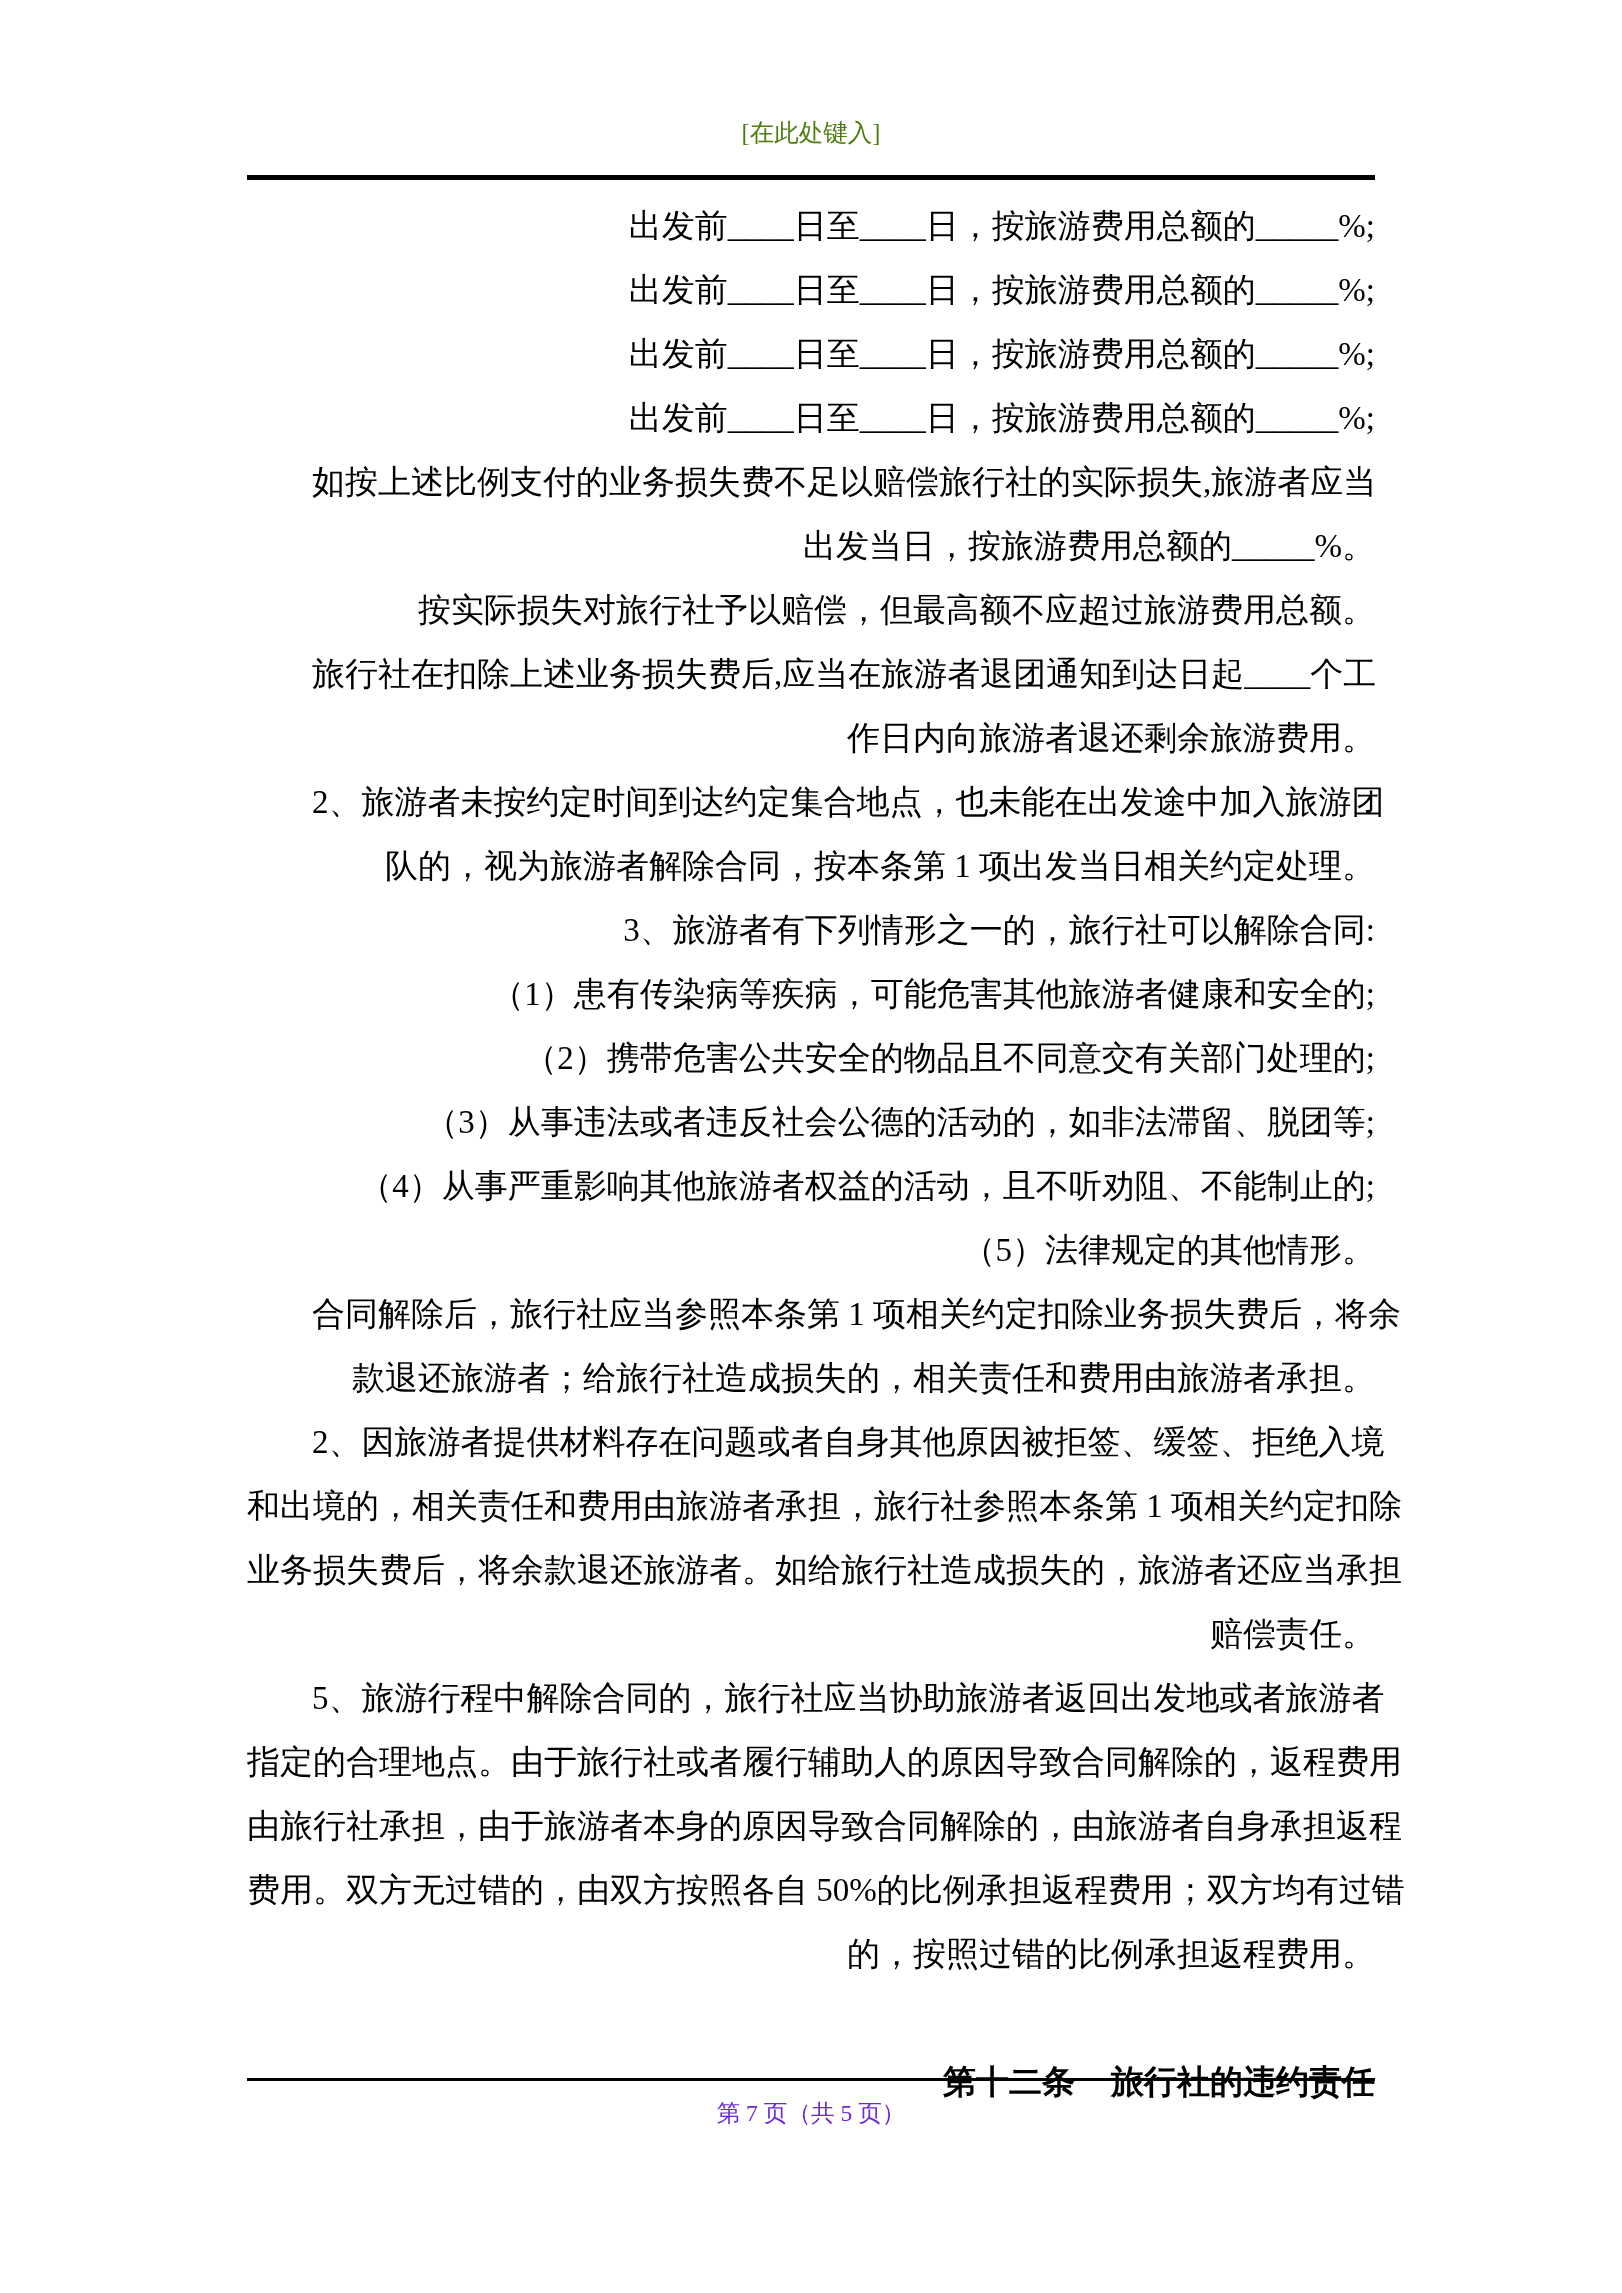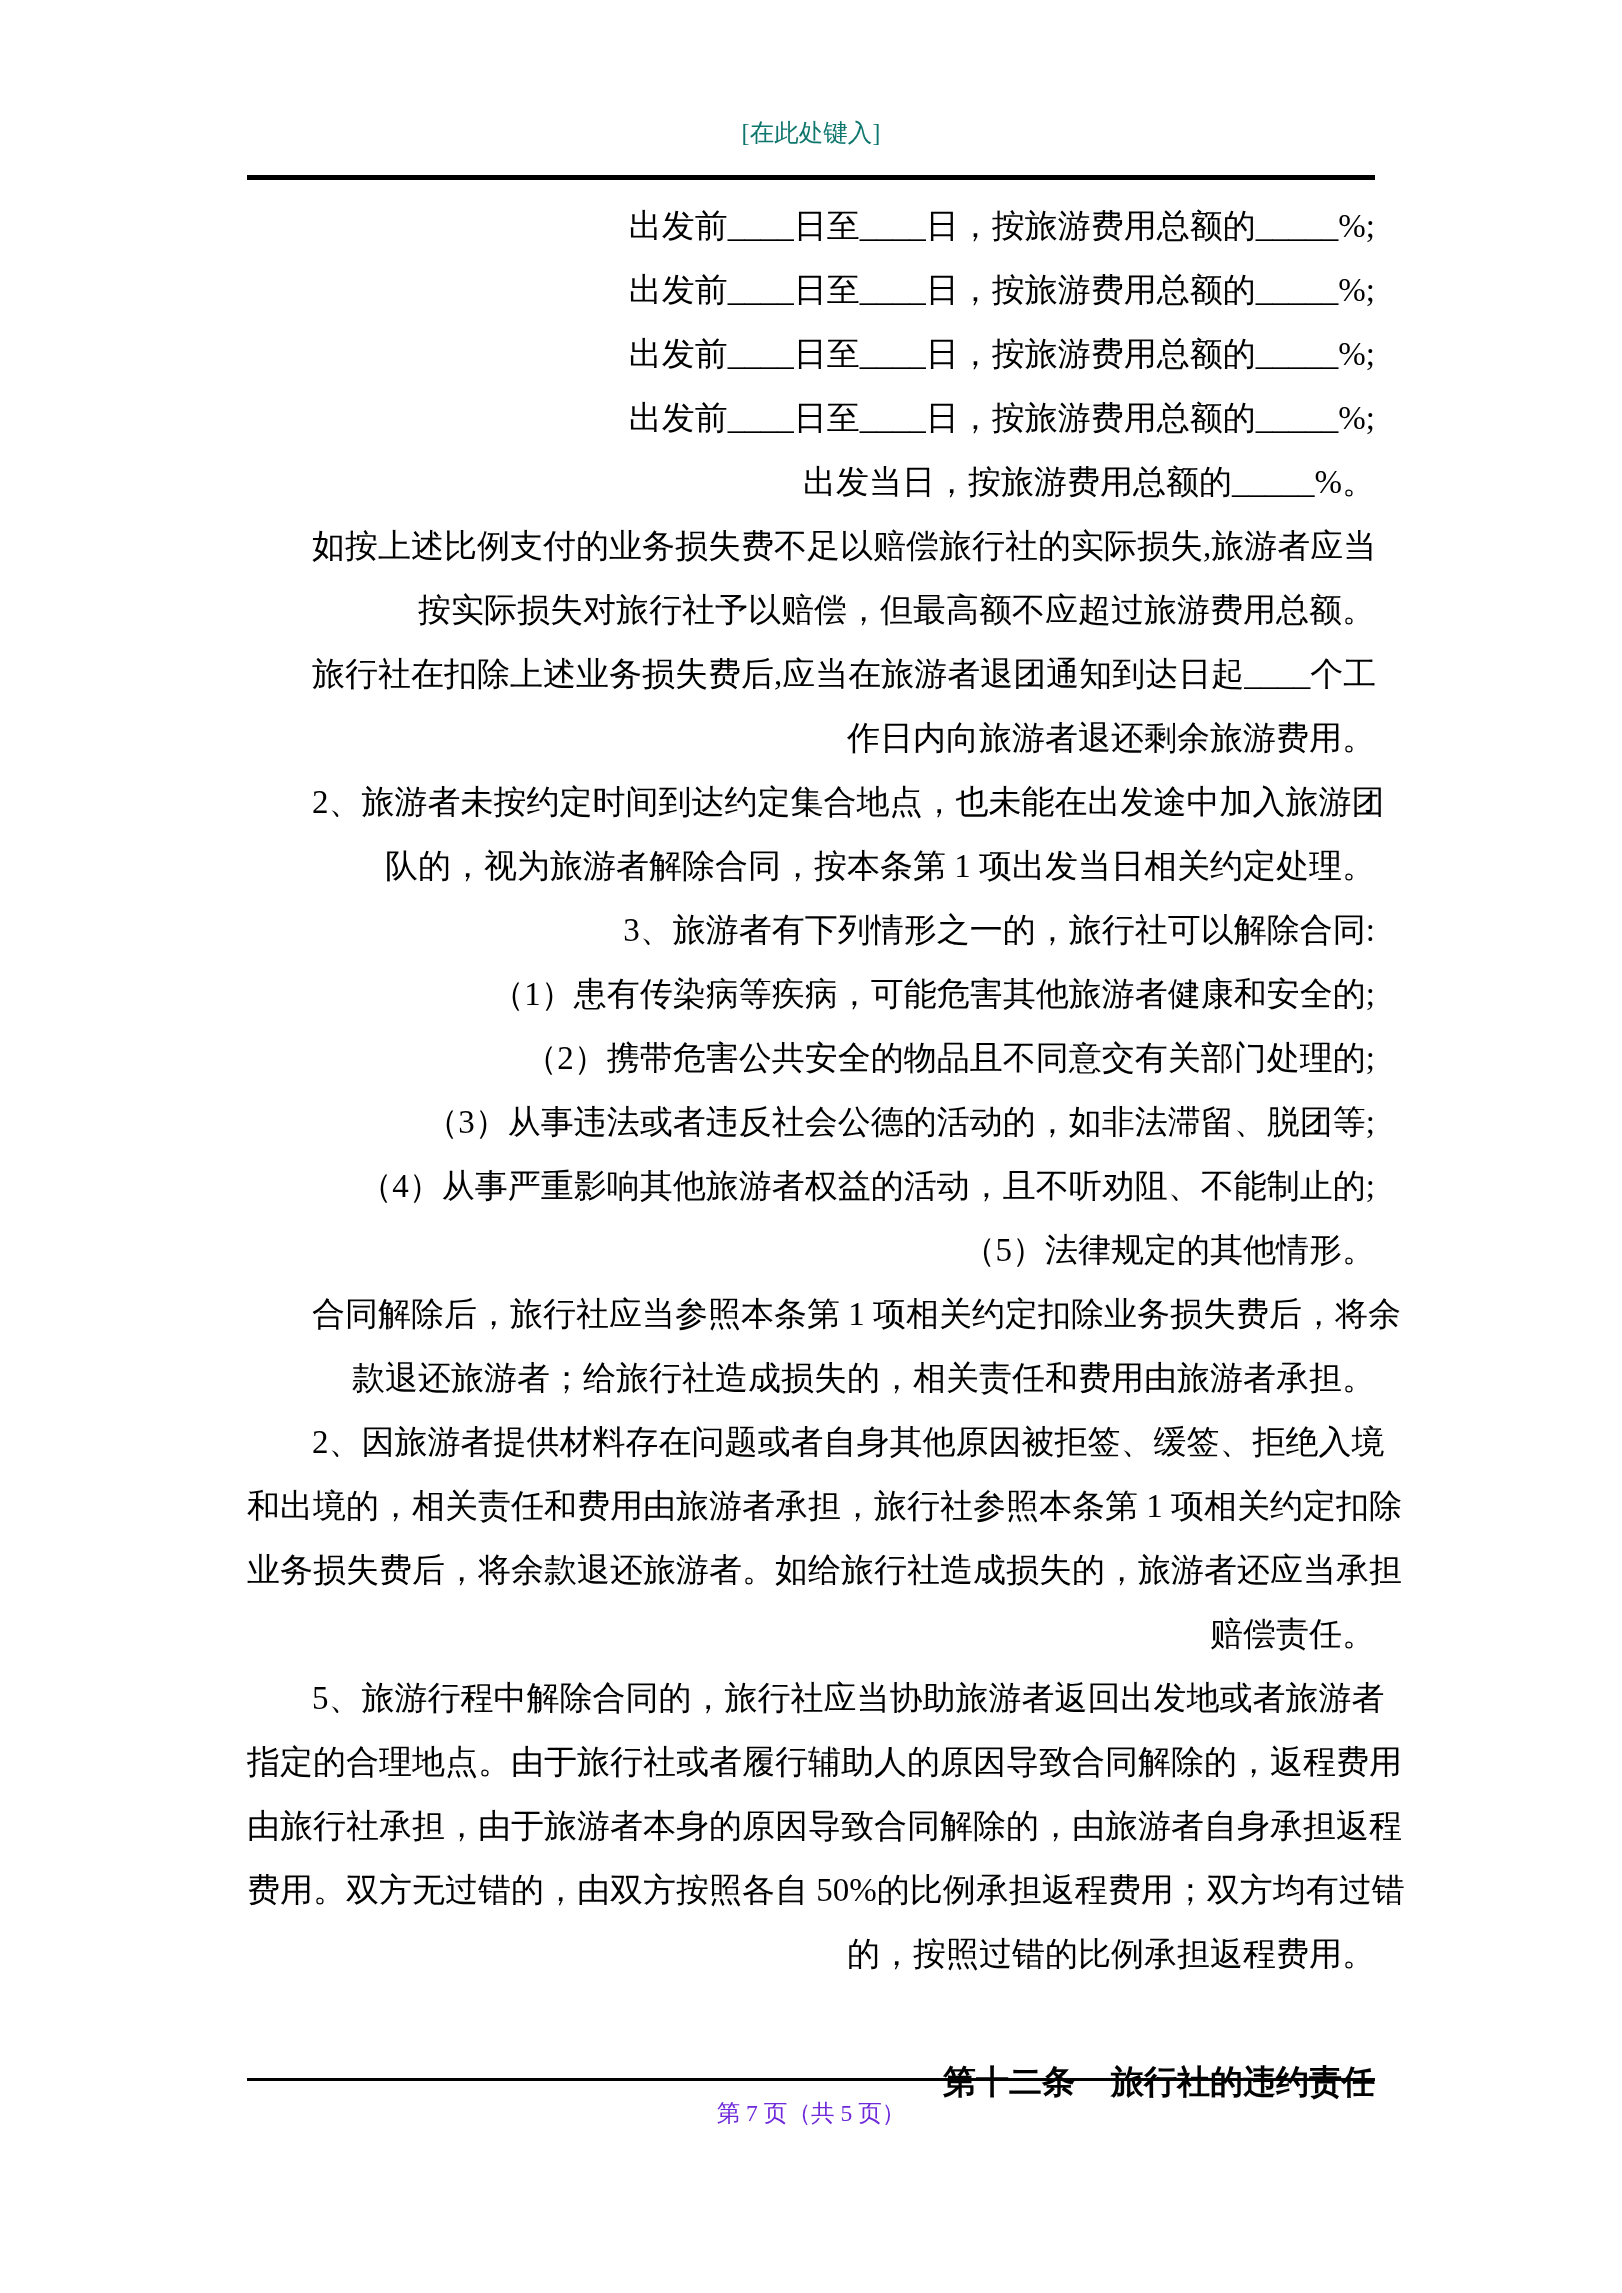--- a/index.html
+++ b/index.html
@@ -18,21 +18,21 @@
   }
   .header-text {
     position: absolute;
     top: 107px;
     left: 247px;
     width: 1128px;
     height: 51px;
     line-height: 51px;
     text-align: center;
     font-size: 24.5px;
-    color: #0f766e;
+    color: #4d7c0f;
   }
   .header-rule {
     position: absolute;
     top: 175px;
     left: 247px;
     width: 1128px;
     height: 4.5px;
     background: #000000;
   }
   .doc-body {
@@ -83,22 +83,22 @@
 <div class="page">
 
   <div class="header-text">[在此处键入]</div>
   <div class="header-rule"></div>
 
   <div class="doc-body">
     <div class="line indent">出发前____日至____日，按旅游费用总额的_____%;</div>
     <div class="line indent">出发前____日至____日，按旅游费用总额的_____%;</div>
     <div class="line indent">出发前____日至____日，按旅游费用总额的_____%;</div>
     <div class="line indent">出发前____日至____日，按旅游费用总额的_____%;</div>
+    <div class="line indent">如按上述比例支付的业务损失费不足以赔偿旅行社的实际损失,旅游者应当</div>
     <div class="line indent">出发当日，按旅游费用总额的_____%。</div>
-    <div class="line indent">如按上述比例支付的业务损失费不足以赔偿旅行社的实际损失,旅游者应当</div>
     <div class="line">按实际损失对旅行社予以赔偿，但最高额不应超过旅游费用总额。</div>
     <div class="line indent">旅行社在扣除上述业务损失费后,应当在旅游者退团通知到达日起____个工</div>
     <div class="line">作日内向旅游者退还剩余旅游费用。</div>
     <div class="line indent">2、旅游者未按约定时间到达约定集合地点，也未能在出发途中加入旅游团</div>
     <div class="line">队的，视为旅游者解除合同，按本条第 1 项出发当日相关约定处理。</div>
     <div class="line indent">3、旅游者有下列情形之一的，旅行社可以解除合同:</div>
     <div class="line indent">（1）患有传染病等疾病，可能危害其他旅游者健康和安全的;</div>
     <div class="line indent">（2）携带危害公共安全的物品且不同意交有关部门处理的;</div>
     <div class="line indent">（3）从事违法或者违反社会公德的活动的，如非法滞留、脱团等;</div>
     <div class="line indent">（4）从事严重影响其他旅游者权益的活动，且不听劝阻、不能制止的;</div>

